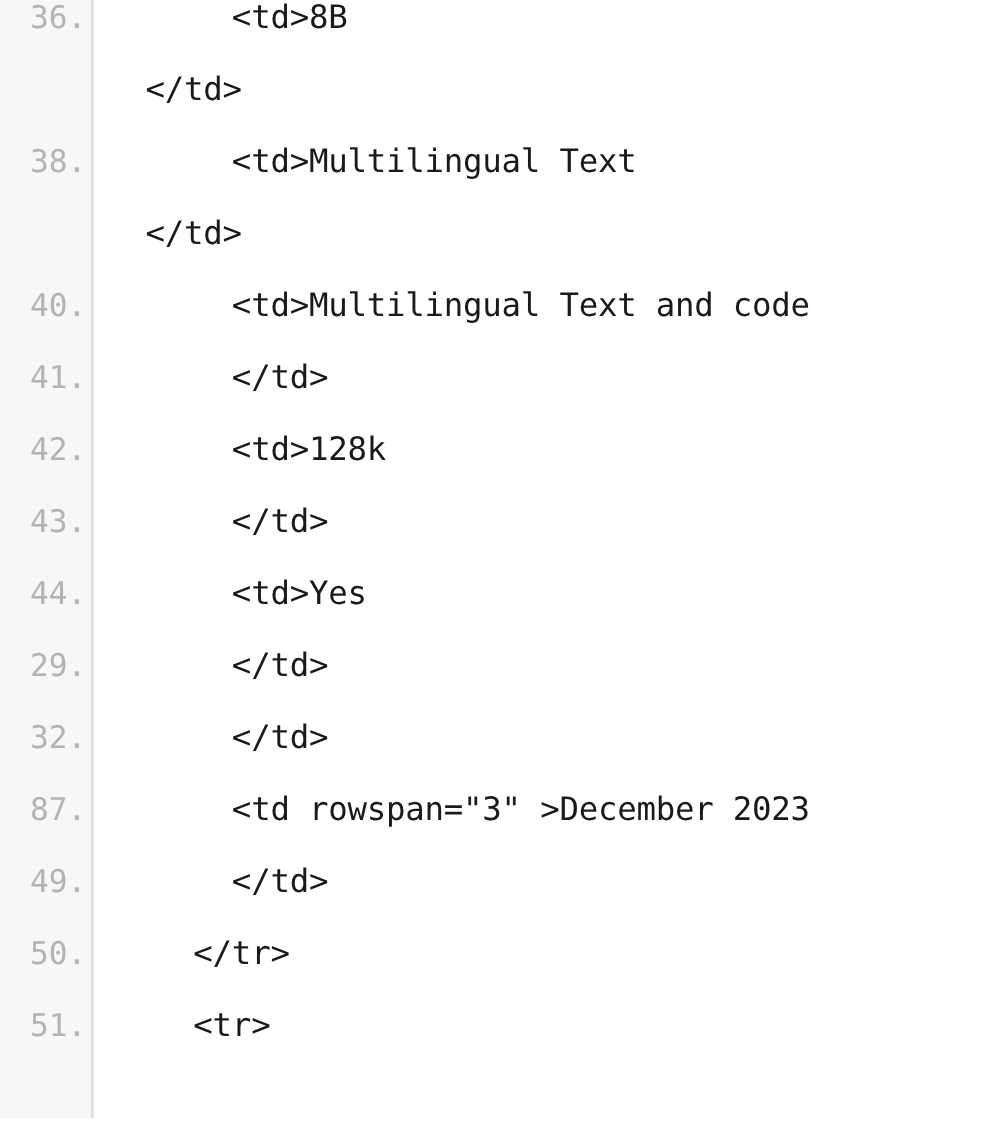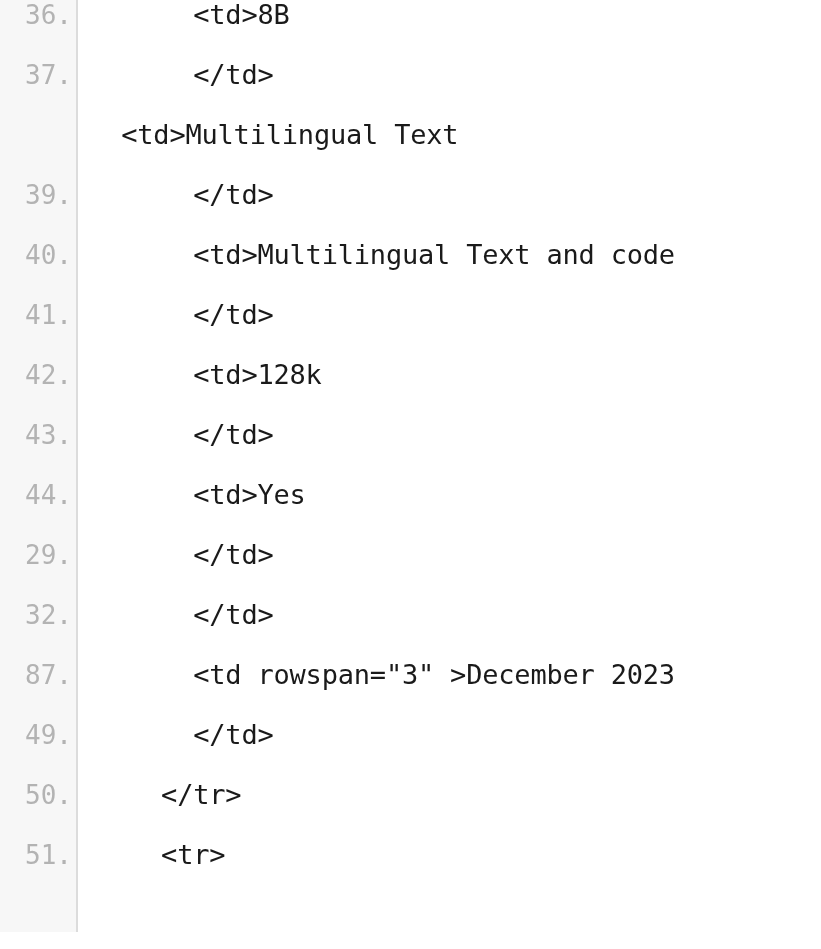--- a/index.html
+++ b/index.html
@@ -85,30 +85,29 @@
   <div class="gutter-divider"></div>
 
   <div class="code-lines">
 
     <div class="code-line">
       <span class="line-number">36.</span>
       <span class="line-code">    &lt;td&gt;8B</span>
     </div>
 
     <div class="code-line">
-      <span class="line-number">37.</span>
       <span class="line-code">    &lt;/td&gt;</span>
     </div>
 
     <div class="code-line">
+      <span class="line-number">38.</span>
       <span class="line-code">    &lt;td&gt;Multilingual Text</span>
     </div>
 
     <div class="code-line">
-      <span class="line-number">39.</span>
       <span class="line-code">    &lt;/td&gt;</span>
     </div>
 
     <div class="code-line">
       <span class="line-number">40.</span>
       <span class="line-code">    &lt;td&gt;Multilingual Text and code</span>
     </div>
 
     <div class="code-line">
       <span class="line-number">41.</span>

